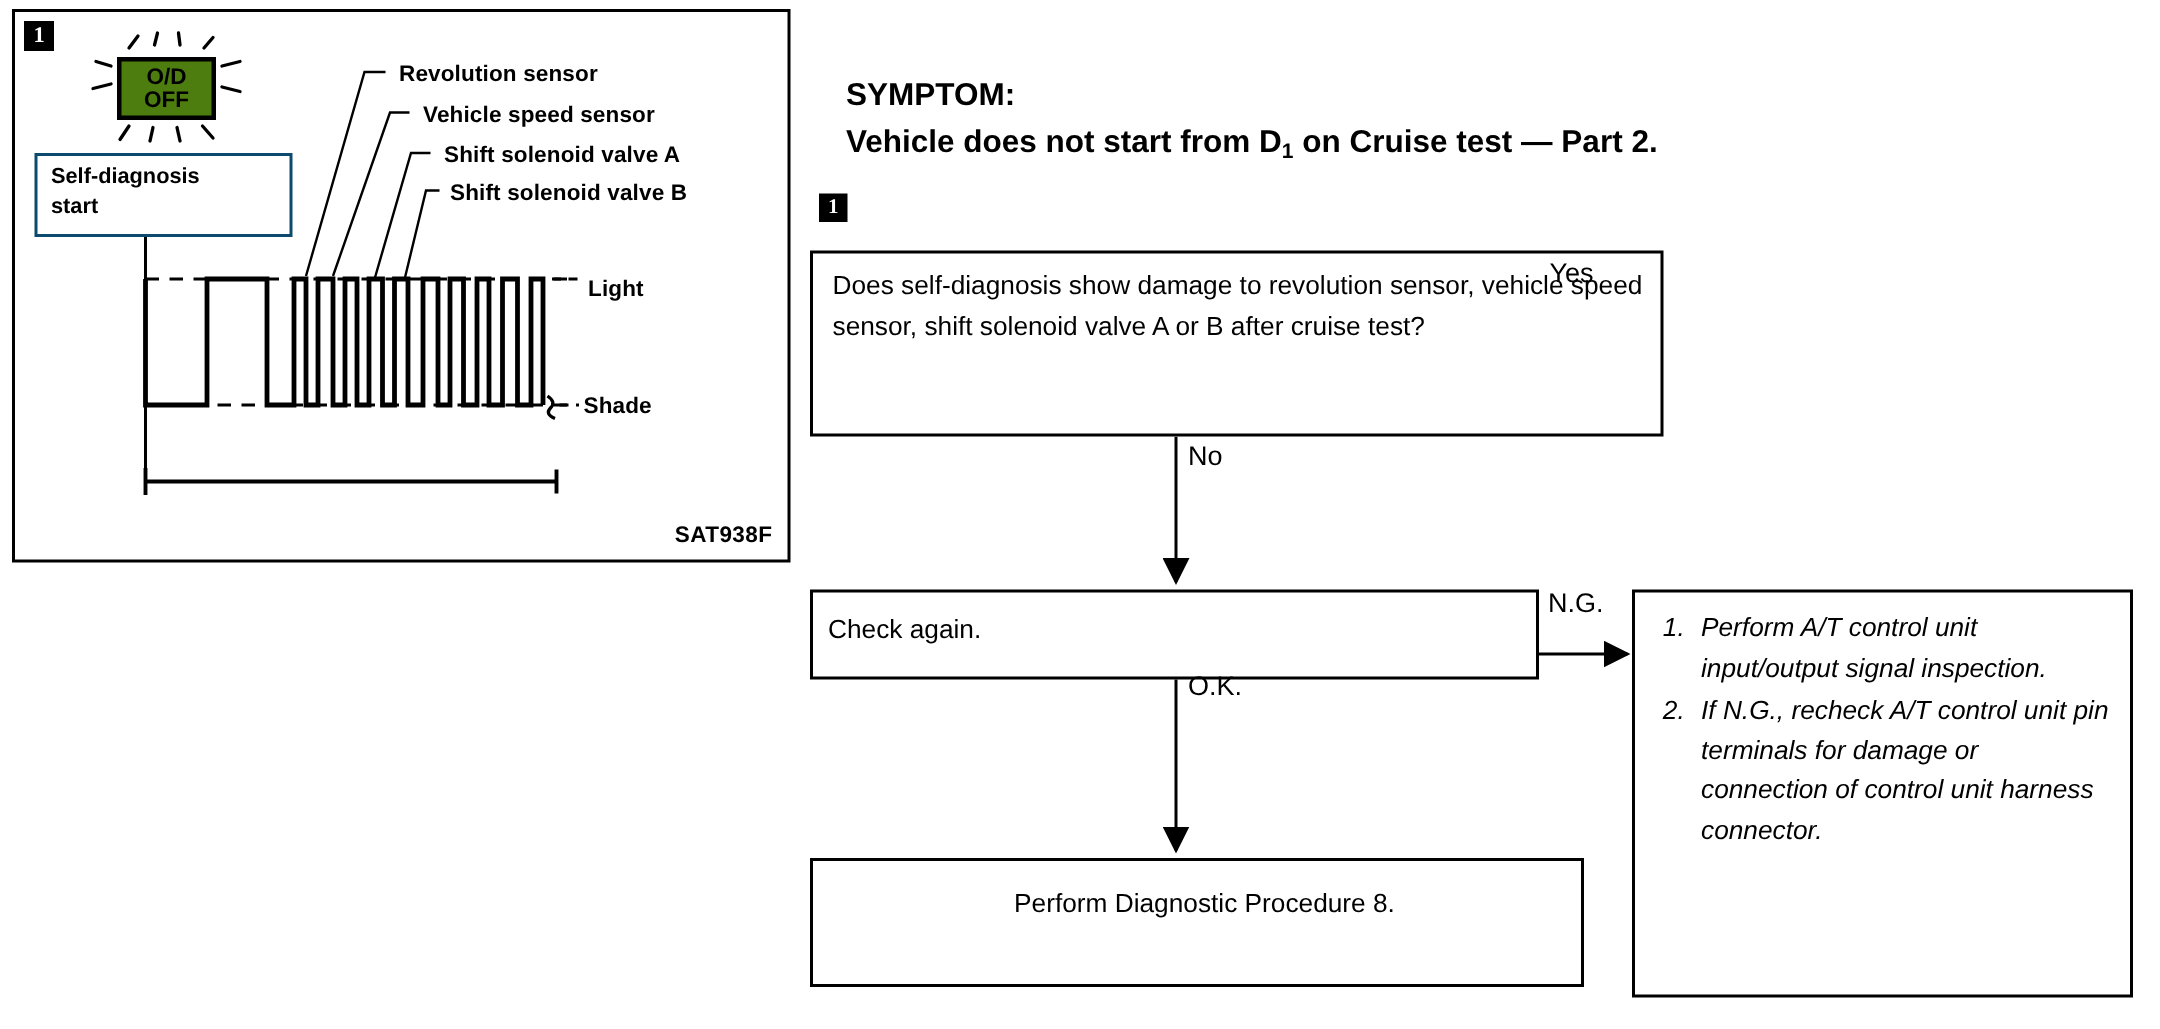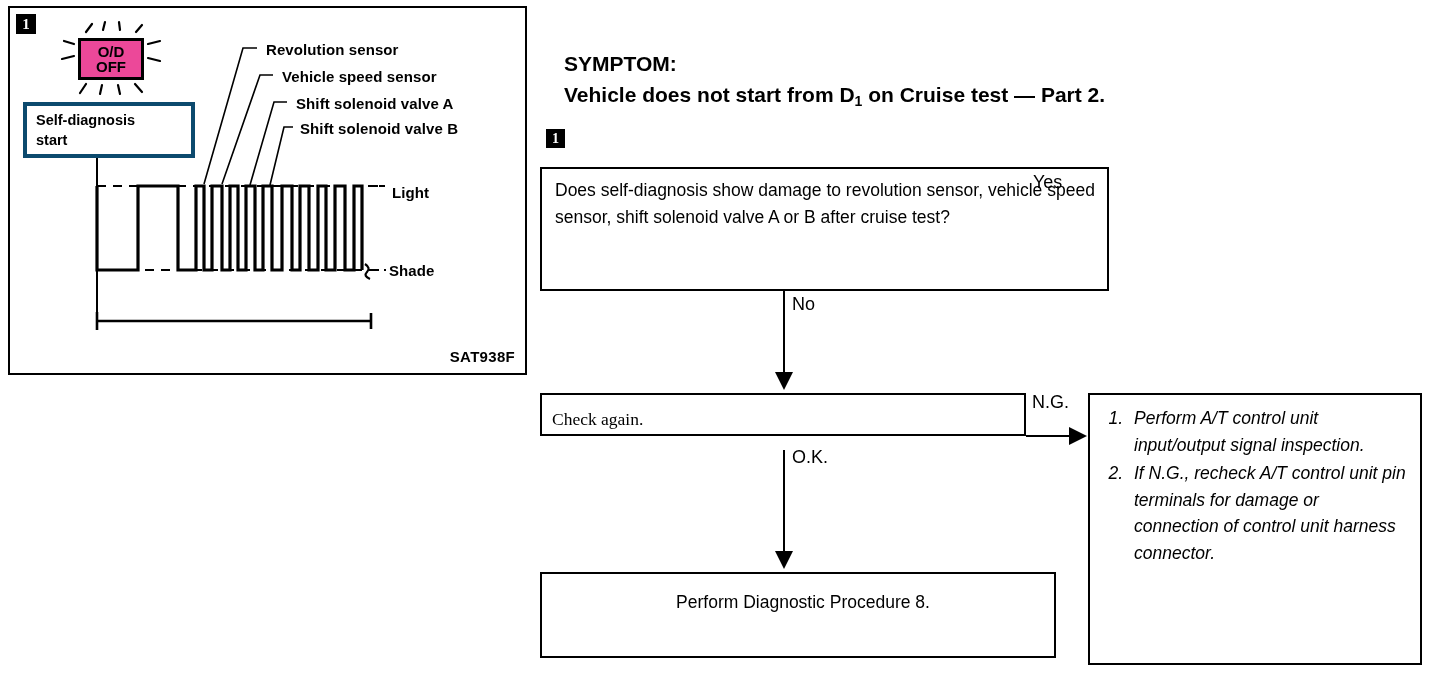--- a/index.html
+++ b/index.html
@@ -56,40 +56,40 @@
     height: 74px;
   }
   #od-lamp-box {
     position: absolute;
     left: 22px;
     top: 16px;
     width: 66px;
     height: 42px;
     border: 3px solid #000;
     box-sizing: border-box;
-    background: #ec4899;
+    background: #4d7c0f;
     display: flex;
     flex-direction: column;
     align-items: center;
     justify-content: center;
     font-weight: bold;
     font-size: 15px;
     letter-spacing: 0px;
     line-height: 1.02;
   }
   #od-lamp-rays { position:absolute; left:0; top:0; }
 
   
   #self-diag-box {
     position: absolute;
     left: 13px;
     top: 94px;
     width: 172px;
     height: 56px;
-    border: 4px solid #0c4a6e;
+    border: 2px solid #0c4a6e;
     box-sizing: border-box;
     background: #fff;
     padding: 5px 2px 0 9px;
     font-size: 14.5px;
     font-weight: bold;
     line-height: 1.35;
   }
 
   
   .callout-label {
@@ -180,23 +180,22 @@
   }
   #box-question {
     left: 0px; top: 167px; width: 569px; height: 124px;
     padding: 8px 10px 0 13px;
   }
   #box-check-damaged {
     left: 548px; top: 174px; width: 333px; height: 68px;
     padding: 17px 0 0 14px;
   }
   #box-check-again {
-    left: 0px; top: 393px; width: 486px; height: 43px;
+    left: 0px; top: 393px; width: 486px; height: 60px;
     padding: 11px 0 0 10px;
-    font-family: Liberation Serif, serif;
   }
   #box-perform-dp8 {
     left: 0px; top: 572px; width: 516px; height: 86px;
     padding: 15px 0 0 10px;
     text-align: center;
   }
   #box-ng-actions {
     left: 548px; top: 393px; width: 334px; height: 272px;
     padding: 10px 12px 0 12px;
     font-style: italic;

